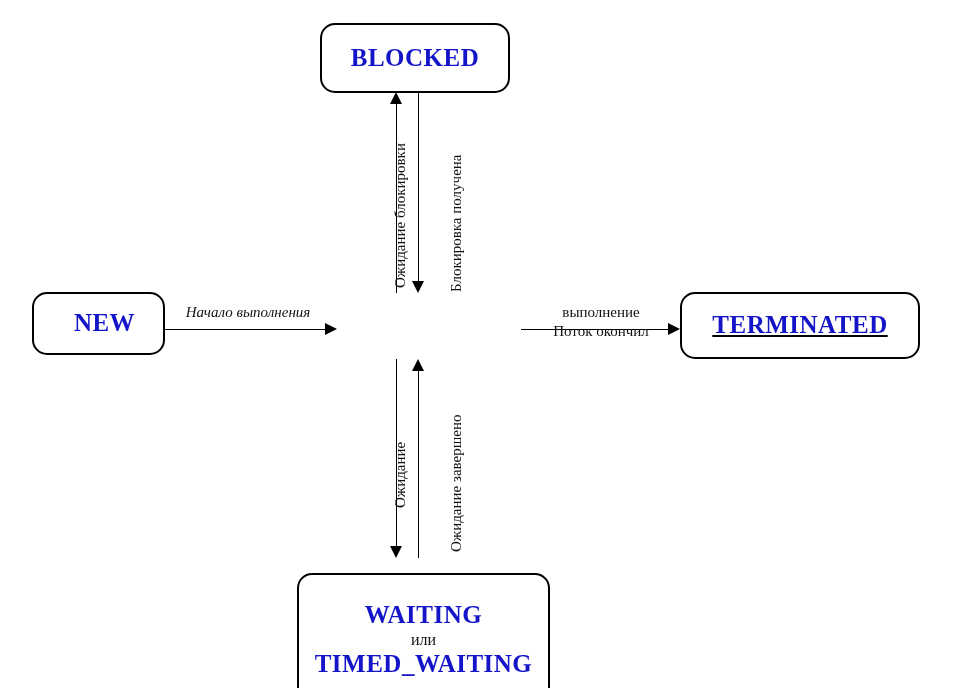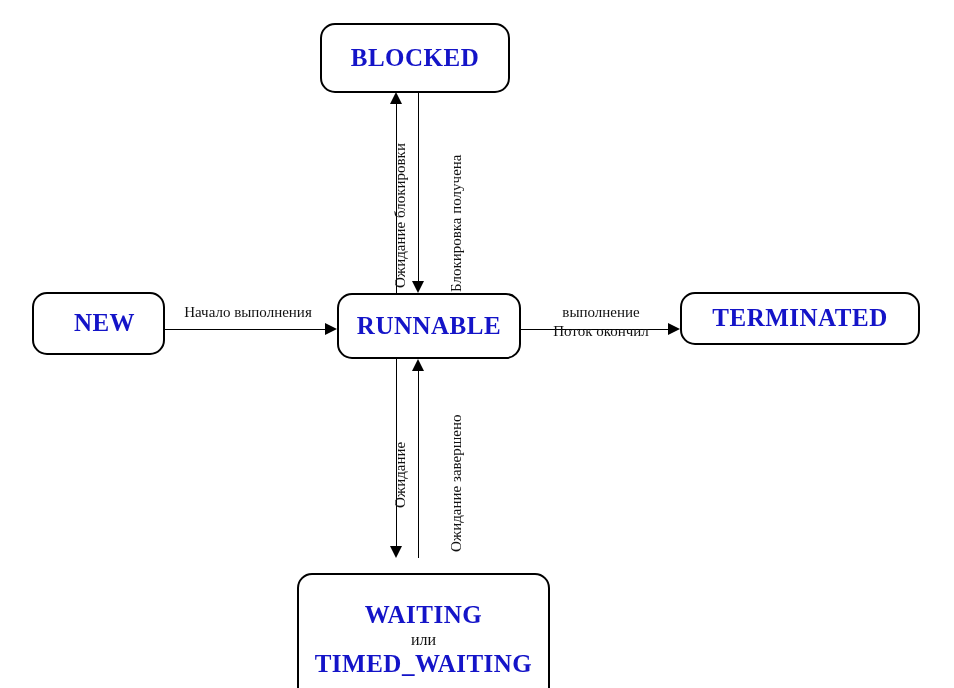--- a/index.html
+++ b/index.html
@@ -43,21 +43,21 @@
   .state-conj {
     color: #111111;
     font-weight: normal;
     font-size: 16px;
     line-height: 1.3;
   }
 
   #box-blocked    { left: 320px; top: 12px;  width: 190px; height: 70px; }
   #box-new        { left: 32px;  top: 281px; width: 133px; height: 63px; padding-left: 12px; }
   #box-runnable   { left: 337px; top: 282px; width: 184px; height: 66px; }
-  #box-terminated { left: 680px; top: 281px; width: 240px; height: 53px; }
+  #box-terminated { left: 680px; top: 281px; width: 240px; height: 67px; text-decoration: underline; }
   #box-waiting    { left: 297px; top: 562px; width: 253px; height: 134px; }
 
   
   .line-h {
     position: absolute;
     height: 0;
     border-top: 1.6px solid #000000;
     z-index: 1;
   }
   .line-v {
@@ -128,37 +128,34 @@
 <div id="canvas">
 
   <div class="state-box" id="box-blocked">
     <div class="state-label">BLOCKED</div>
   </div>
 
   <div class="state-box" id="box-new">
     <div class="state-label">NEW</div>
   </div>
 
-  <div class="state-box" id="box-runnable">
-    <div class="state-label">RUNNABLE</div>
-  </div>
 
   <div class="state-box" id="box-terminated">
     <div class="state-label">TERMINATED</div>
   </div>
 
   <div class="state-box" id="box-waiting">
     <div class="state-label">WAITING</div>
     <div class="state-conj">или</div>
     <div class="state-label">TIMED_WAITING</div>
   </div>
 
   <div class="line-h" style="left:165px; top:318px; width:164px;"></div>
   <div class="head head-right" style="left:325px; top:311.5px;"></div>
-  <div class="label-h" style="left:172px; top:292px; width:152px;">
+  <div class="label-h" style="left:172px; top:292px; width:152px;font-style:italic;">
     <div>Начало выполнения</div>
   </div>
 
   <div class="line-h" style="left:521px; top:318px; width:151px;"></div>
   <div class="head head-right" style="left:668px; top:311.5px;"></div>
   <div class="label-h" style="left:531px; top:292px; width:140px;">
     <div>выполнение</div>
     <div>Поток окончил</div>
   </div>
 

